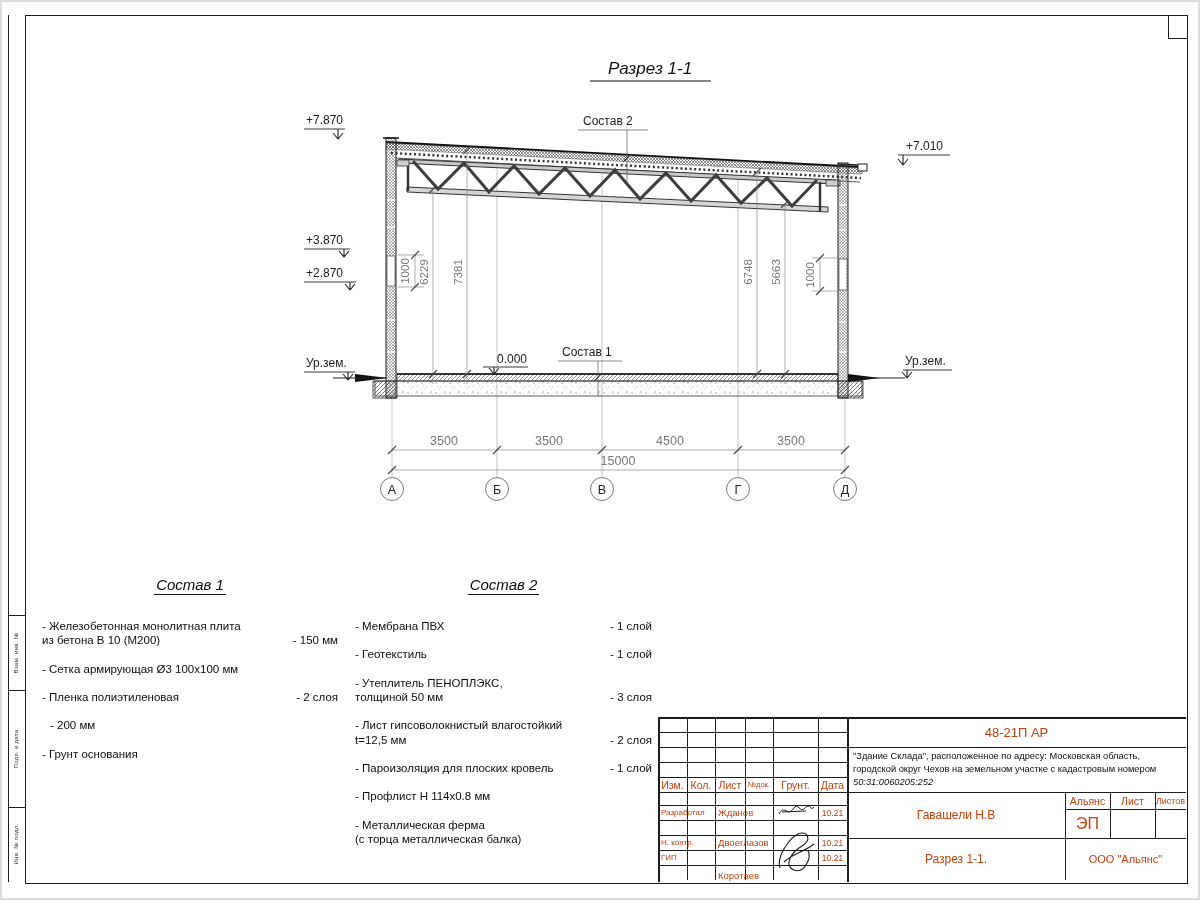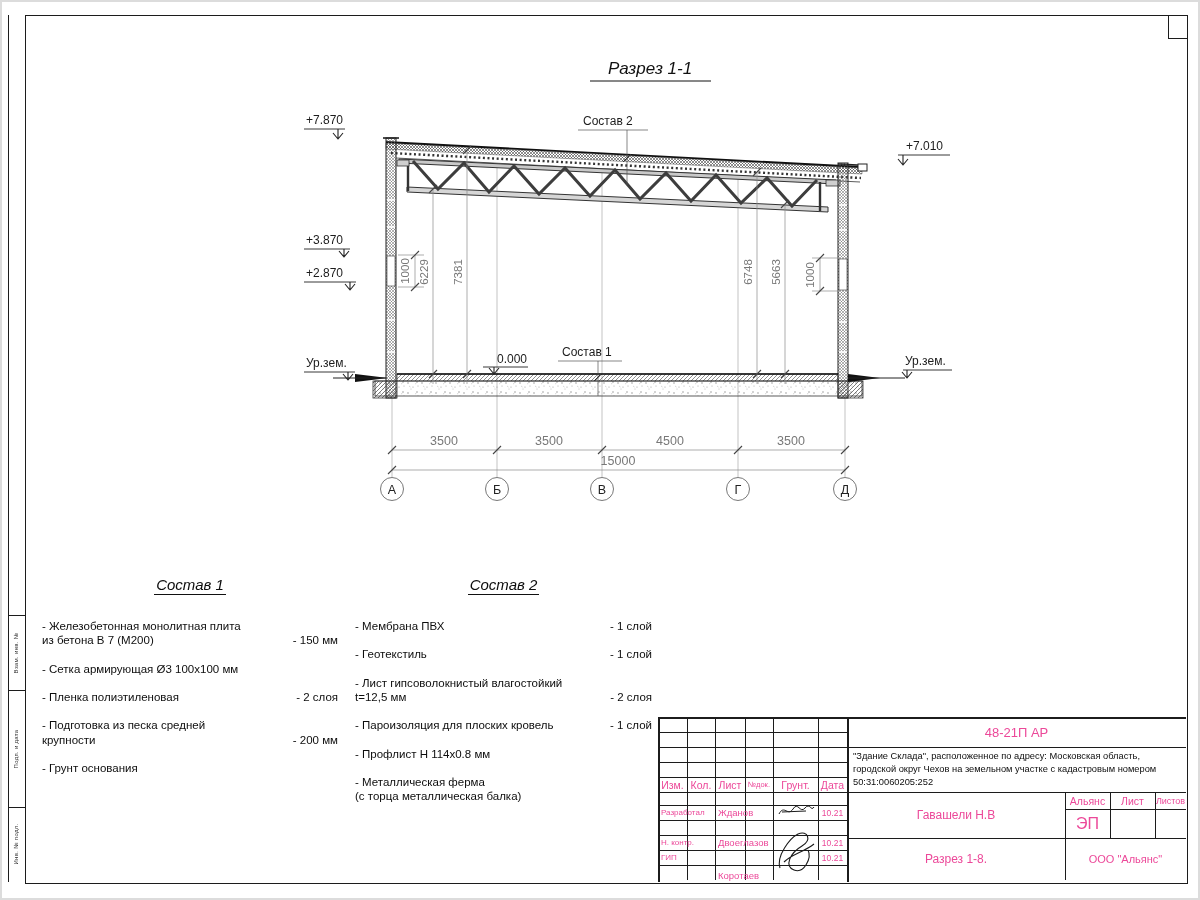--- a/index.html
+++ b/index.html
@@ -15,21 +15,21 @@
   
   .comp{position:absolute;font-size:11.5px;line-height:1.25;color:#0d0d0d;}
   .comp-title{text-align:center;font-style:italic;font-size:15px;margin-bottom:24px;}
   .comp-title span{border-bottom:1px solid #111;padding:0 2px 1px 2px;}
   .comp-item{display:flex;justify-content:space-between;align-items:flex-end;margin-bottom:14px;}
   .comp-name{white-space:pre-line;}
   .comp-val{white-space:nowrap;padding-left:8px;}
   
   .tb-line-h{position:absolute;background:#1c1c1c;height:1.1px;}
   .tb-line-v{position:absolute;background:#1c1c1c;width:1.1px;}
-  .tb-text{position:absolute;display:flex;align-items:center;justify-content:center;text-align:center;color:#ec4899;}
+  .tb-text{position:absolute;display:flex;align-items:center;justify-content:center;text-align:center;color:#c2410c;}
   .tb-left{justify-content:flex-start;text-align:center;}
   .sig-svg{position:absolute;}
 </style>
 </head>
 <body>
 
 <div class="paper"></div>
 <div class="frame"></div>
 <div class="leftline"></div>
 <div class="strip-div" style="top:615px"></div>
@@ -258,51 +258,54 @@
       <circle cx="845" cy="489" r="11.5" fill="#fff" stroke="#555" stroke-width="0.8"></circle>
       <text x="845" y="493.5" font-size="12.5" fill="#222" text-anchor="middle">Д</text>
     </g>
   </g>
 </svg>
 
 <div class="comp" style="left:42px;top:576px;width:296px">
   <div class="comp-title"><span>Состав 1</span></div>
   <div class="comp-item">
     <span class="comp-name">- Железобетонная  монолитная плита
-  из бетона В 7 (М200)</span>
+  из бетона В 10 (М200)</span>
     <span class="comp-val">- 150 мм</span>
   </div>
   <div class="comp-item">
     <span class="comp-name">- Сетка армирующая Ø3 100х100 мм</span>
     <span class="comp-val"></span>
   </div>
   <div class="comp-item">
     <span class="comp-name">- Пленка полиэтиленовая</span>
     <span class="comp-val">-  2 слоя</span>
   </div>
   <div class="comp-item">
-    <span class="comp-name">- Подготовка из песка средней
-  крупности</span>
     <span class="comp-val">- 200 мм</span>
   </div>
   <div class="comp-item">
     <span class="comp-name">- Грунт основания</span>
     <span class="comp-val"></span>
   </div>
 </div>
 
 <div class="comp" style="left:355px;top:576px;width:297px">
   <div class="comp-title"><span>Состав 2</span></div>
   <div class="comp-item">
     <span class="comp-name">- Мембрана ПВХ</span>
     <span class="comp-val">- 1 слой</span>
   </div>
   <div class="comp-item">
     <span class="comp-name">- Геотекстиль</span>
     <span class="comp-val">- 1 слой</span>
+  </div>
+  <div class="comp-item">
+    <span class="comp-name">- Утеплитель ПЕНОПЛЭКС,
+  толщиной 50 мм</span>
+    <span class="comp-val">- 3 слоя</span>
   </div>
   <div class="comp-item">
     <span class="comp-name">- Лист гипсоволокнистый влагостойкий
   t=12,5 мм</span>
     <span class="comp-val">- 2 слоя</span>
   </div>
   <div class="comp-item">
     <span class="comp-name">- Пароизоляция для плоских кровель</span>
     <span class="comp-val">- 1 слой</span>
   </div>
@@ -369,22 +372,22 @@
 
   <svg class="sig-svg" style="left:776px;top:801px" width="40" height="20">
     <path d="M3 13 C8 3 12 16 17 8 S24 13 29 7 S35 11 38 6 M6 11 L30 10" fill="none" stroke="#1a1a1a" stroke-width="1"></path>
   </svg>
   <svg class="sig-svg" style="left:774px;top:828px" width="44" height="48">
     <path d="M6 40 C2 28 16 10 24 6 C34 2 38 12 28 18 C16 25 10 38 20 42 C30 46 38 30 34 22 M10 34 C18 26 30 24 40 16" fill="none" stroke="#1a1a1a" stroke-width="1.1"></path>
   </svg>
 
   <div class="tb-text" style="left:847px;top:717px;width:339px;height:30px;font-size:13px">48-21П АР</div>
   <div style="position:absolute;left:853px;top:750px;width:328px;height:40px;font-size:9.3px;line-height:1.4;color:#0d0d0d">
-    <span>"Здание Склада", расположенное по адресу: Московская область, городской округ Чехов на земельном участке с кадастровым номером </span><span style="">50:31:0060205:252</span>
+    <span>"Здание Склада", расположенное по адресу: Московская область, городской округ Чехов на земельном участке с кадастровым номером </span><span style="font-style:italic">50:31:0060205:252</span>
   </div>
   <div class="tb-text" style="left:847px;top:792px;width:218px;height:46px;font-size:12px">Гавашели Н.В</div>
   <div class="tb-text" style="left:1065px;top:792px;width:45px;height:17px;font-size:10.5px">Альянс</div>
   <div class="tb-text" style="left:1110px;top:792px;width:45px;height:17px;font-size:10.5px">Лист</div>
   <div class="tb-text" style="left:1155px;top:792px;width:31px;height:17px;font-size:9px">Листов</div>
   <div class="tb-text" style="left:1065px;top:809px;width:45px;height:29px;font-size:16px">ЭП</div>
-  <div class="tb-text" style="left:847px;top:838px;width:218px;height:42px;font-size:12px">Разрез 1-8.</div>
+  <div class="tb-text" style="left:847px;top:838px;width:218px;height:42px;font-size:12px">Разрез 1-1.</div>
   <div class="tb-text" style="left:1065px;top:838px;width:121px;height:42px;font-size:11px">ООО "Альянс"</div>
 </div>
 
 </body></html>

